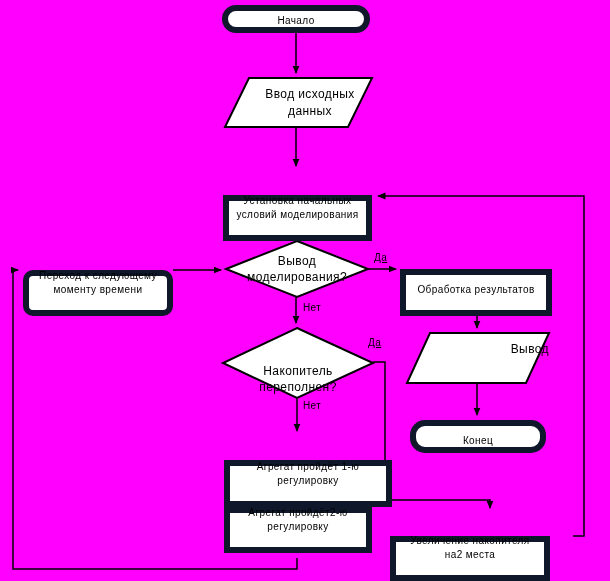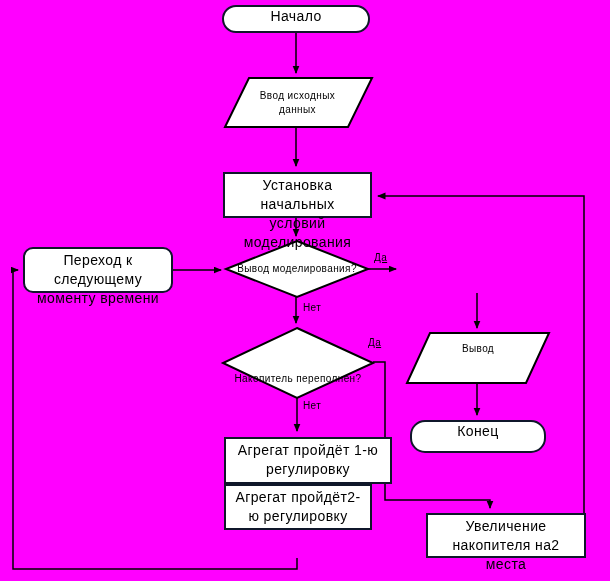--- a/index.html
+++ b/index.html
@@ -13,50 +13,50 @@
     color: #000;
   }
   #connector-layer {
     position: absolute;
     left: 0; top: 0;
     width: 610px; height: 581px;
   }
   .node {
     position: absolute;
     background: #ffffff;
-    border: 2px solid #0f172a;
+    border: 6px solid #0f172a;
     box-sizing: border-box;
     display: flex;
-    align-items: flex-start;
+    align-items: flex-end;
     justify-content: center;
     text-align: center;
-    font-size: 14px;
+    font-size: 10px;
     line-height: 1.35;
     letter-spacing: 0.4px;
   }
   .terminator { border-radius: 15px; }
   .shape-label {
     position: absolute;
     display: flex;
     align-items: center;
-    justify-content: center;
+    justify-content: flex-end;
     text-align: center;
-    font-size: 10px;
+    font-size: 12px;
     line-height: 1.35;
     letter-spacing: 0.4px;
     pointer-events: none;
   }
   .edge-label {
     position: absolute;
     font-size: 10px;
     letter-spacing: 0.4px;
     white-space: nowrap;
   }
   .edge-label.yes { text-decoration: underline; text-align: center; }
-  .pad { padding: 2px 6px; }
+  .pad { padding: 14px 6px; margin-top: 23px; }
 </style>
 </head>
 <body>
 
 <div id="stage">
 
   <svg id="connector-layer" viewBox="0 0 610 581" xmlns="http://www.w3.org/2000/svg">
     <defs>
       <marker id="arrow" markerUnits="userSpaceOnUse" markerWidth="9" markerHeight="8" refX="7.5" refY="3.5" orient="auto">
         <path d="M0,0 L8.5,3.5 L0,7 Z" fill="#000"></path>
@@ -88,34 +88,37 @@
   </div>
 
   <div class="node pad" style="left:223px; top:172px; width:149px; height:46px;">
     <span>Установка начальных условий моделирования</span>
   </div>
 
   <div class="node pad" style="left:23px; top:247px; width:150px; height:46px;border-radius:10px;">
     <span>Переход к следующему моменту времени</span>
   </div>
 
+  <div class="node pad" style="left:400px; top:246px; width:152px; height:47px;">
+    <span>Обработка результатов</span>
+  </div>
 
   <div class="node terminator" style="left:410px; top:420px; width:136px; height:33px;">
     <span>Конец</span>
   </div>
 
   <div class="node pad" style="left:224px; top:437px; width:168px; height:47px;">
     <span>Агрегат пройдёт 1-ю регулировку</span>
   </div>
 
   <div class="node pad" style="left:224px; top:484px; width:148px; height:46px;">
     <span>Агрегат пройдёт2-ю регулировку</span>
   </div>
 
-  <div class="node pad" style="left:426px; top:513px; width:160px; height:45px;">
+  <div class="node pad" style="left:390px; top:513px; width:160px; height:45px;">
     <span>Увеличение накопителя на2 места</span>
   </div>
 
   <div class="shape-label" style="left:235px; top:78px; width:125px; height:49px;">
     <span style="max-width:100px;">Ввод исходных данных</span>
   </div>
 
   <div class="shape-label" style="left:407px; top:333px; width:142px; height:32px;">
     <span>Вывод</span>
   </div>

